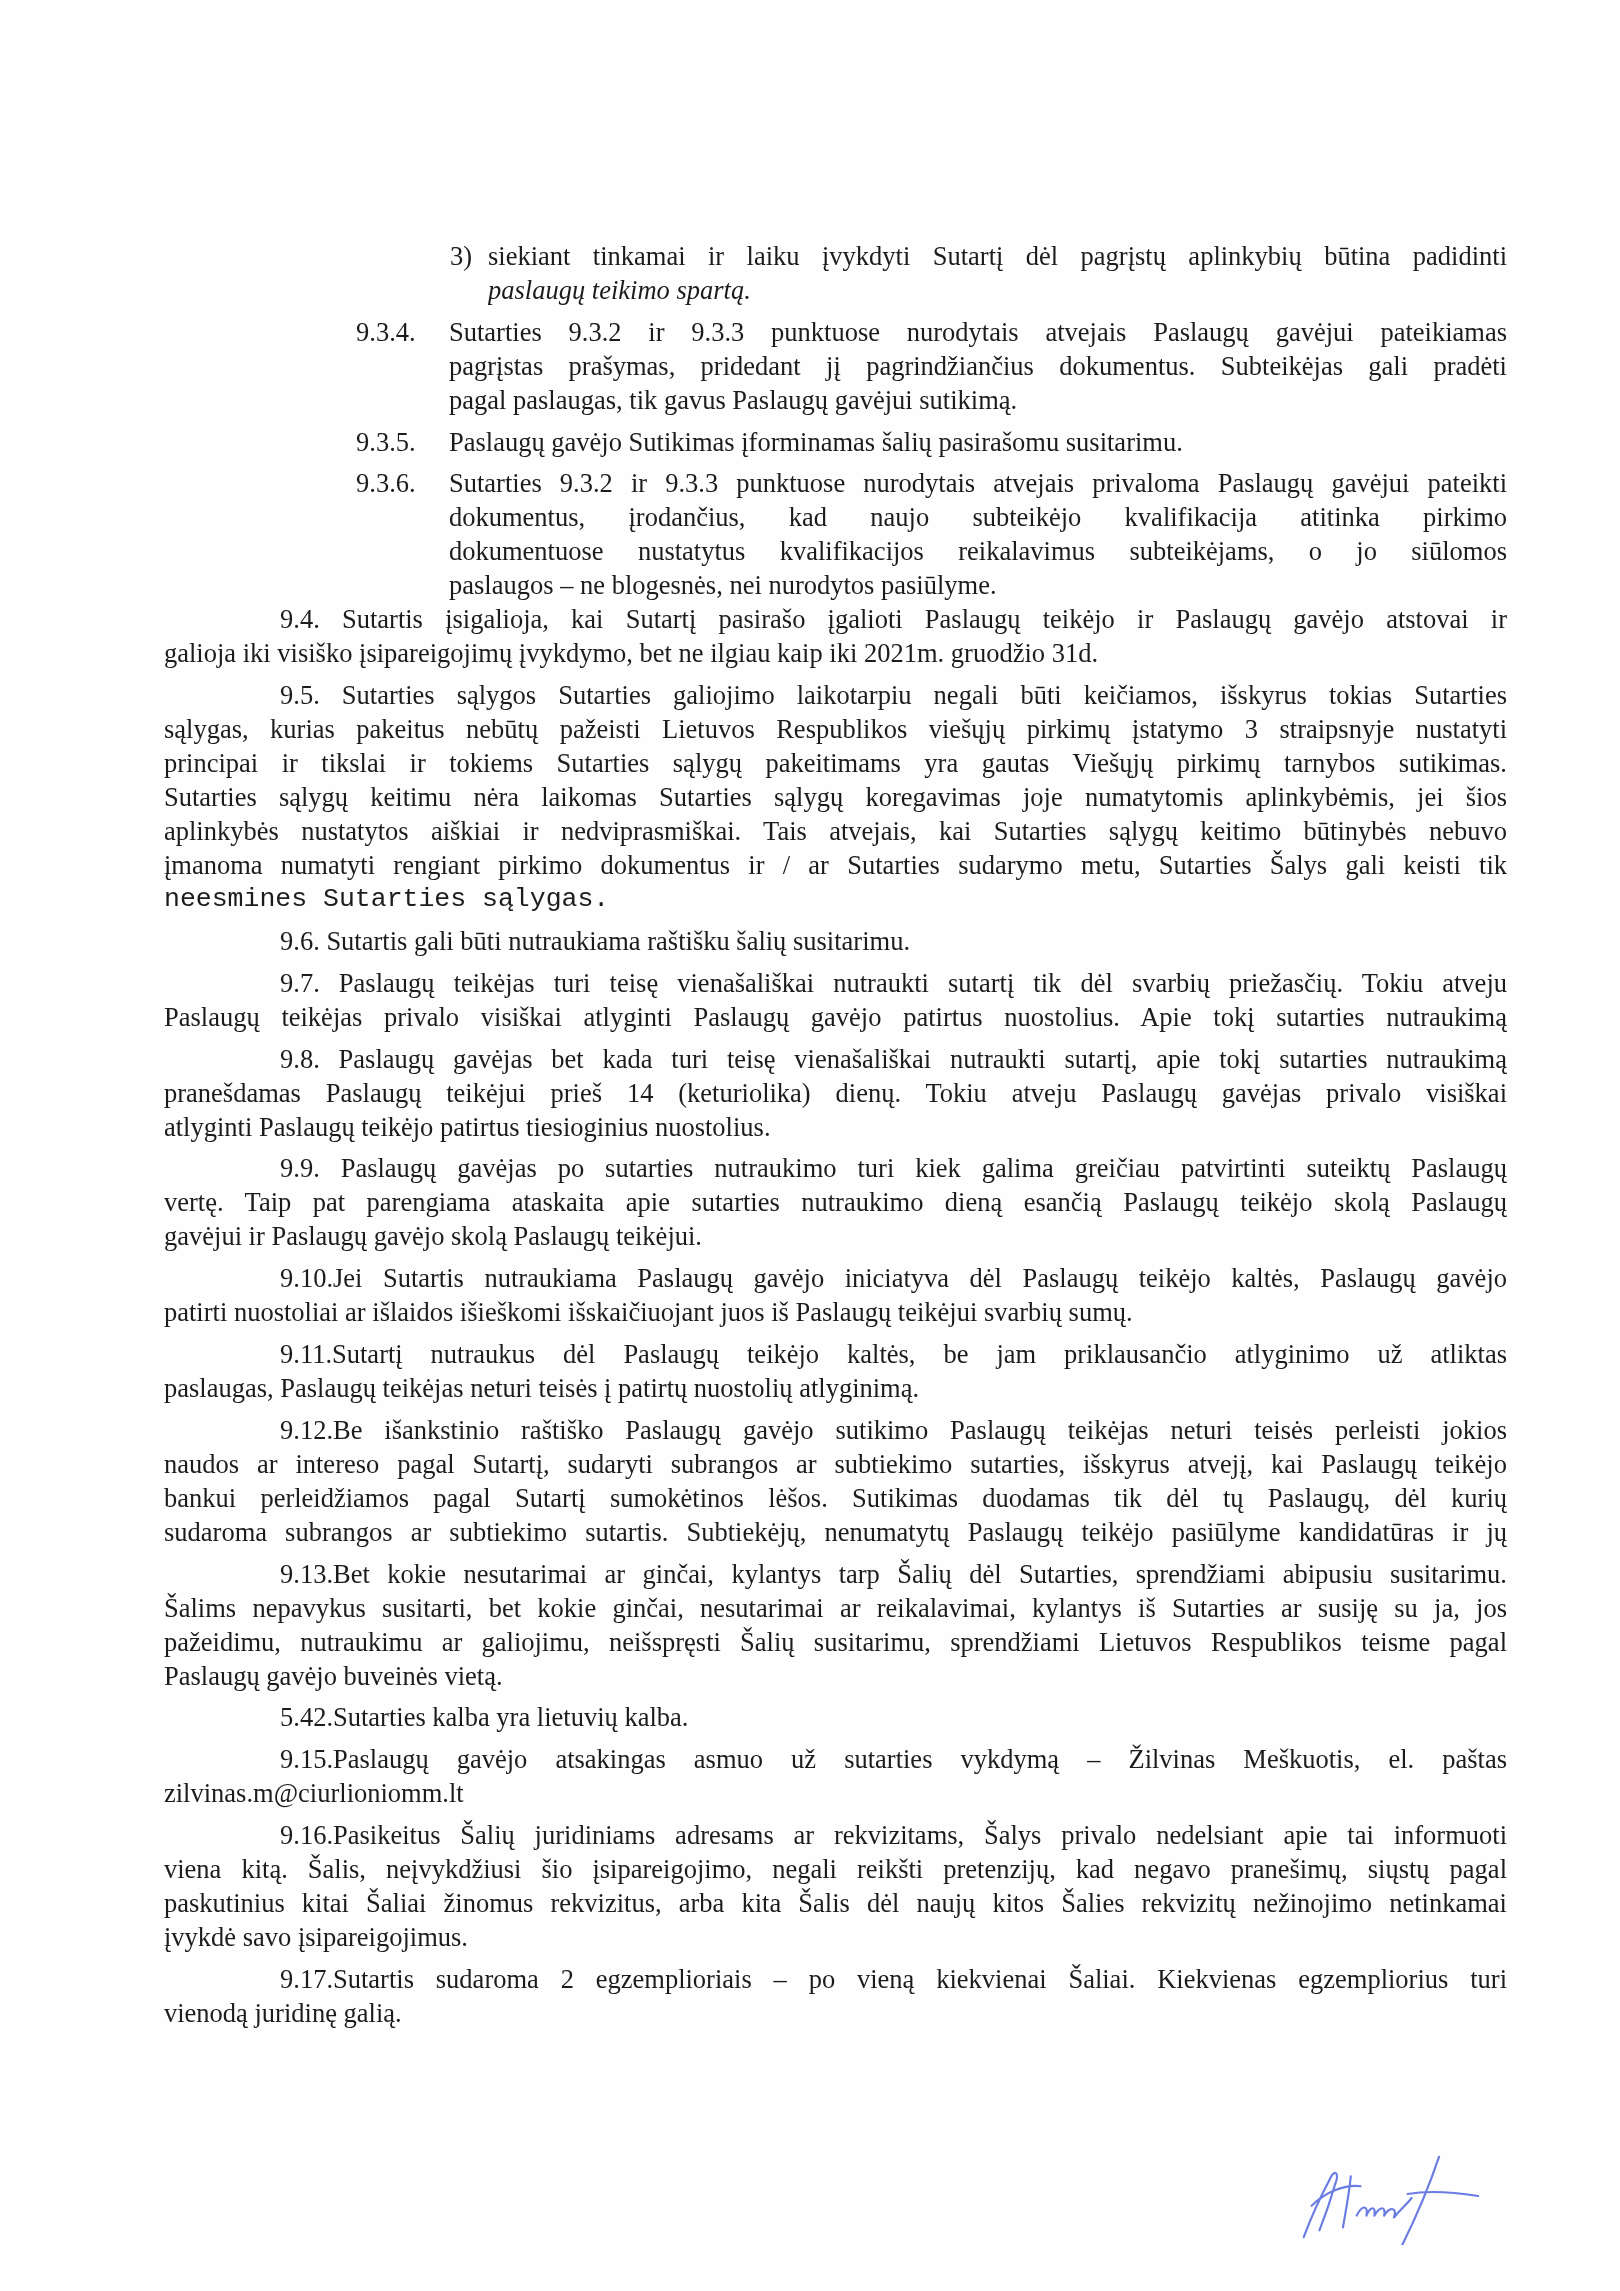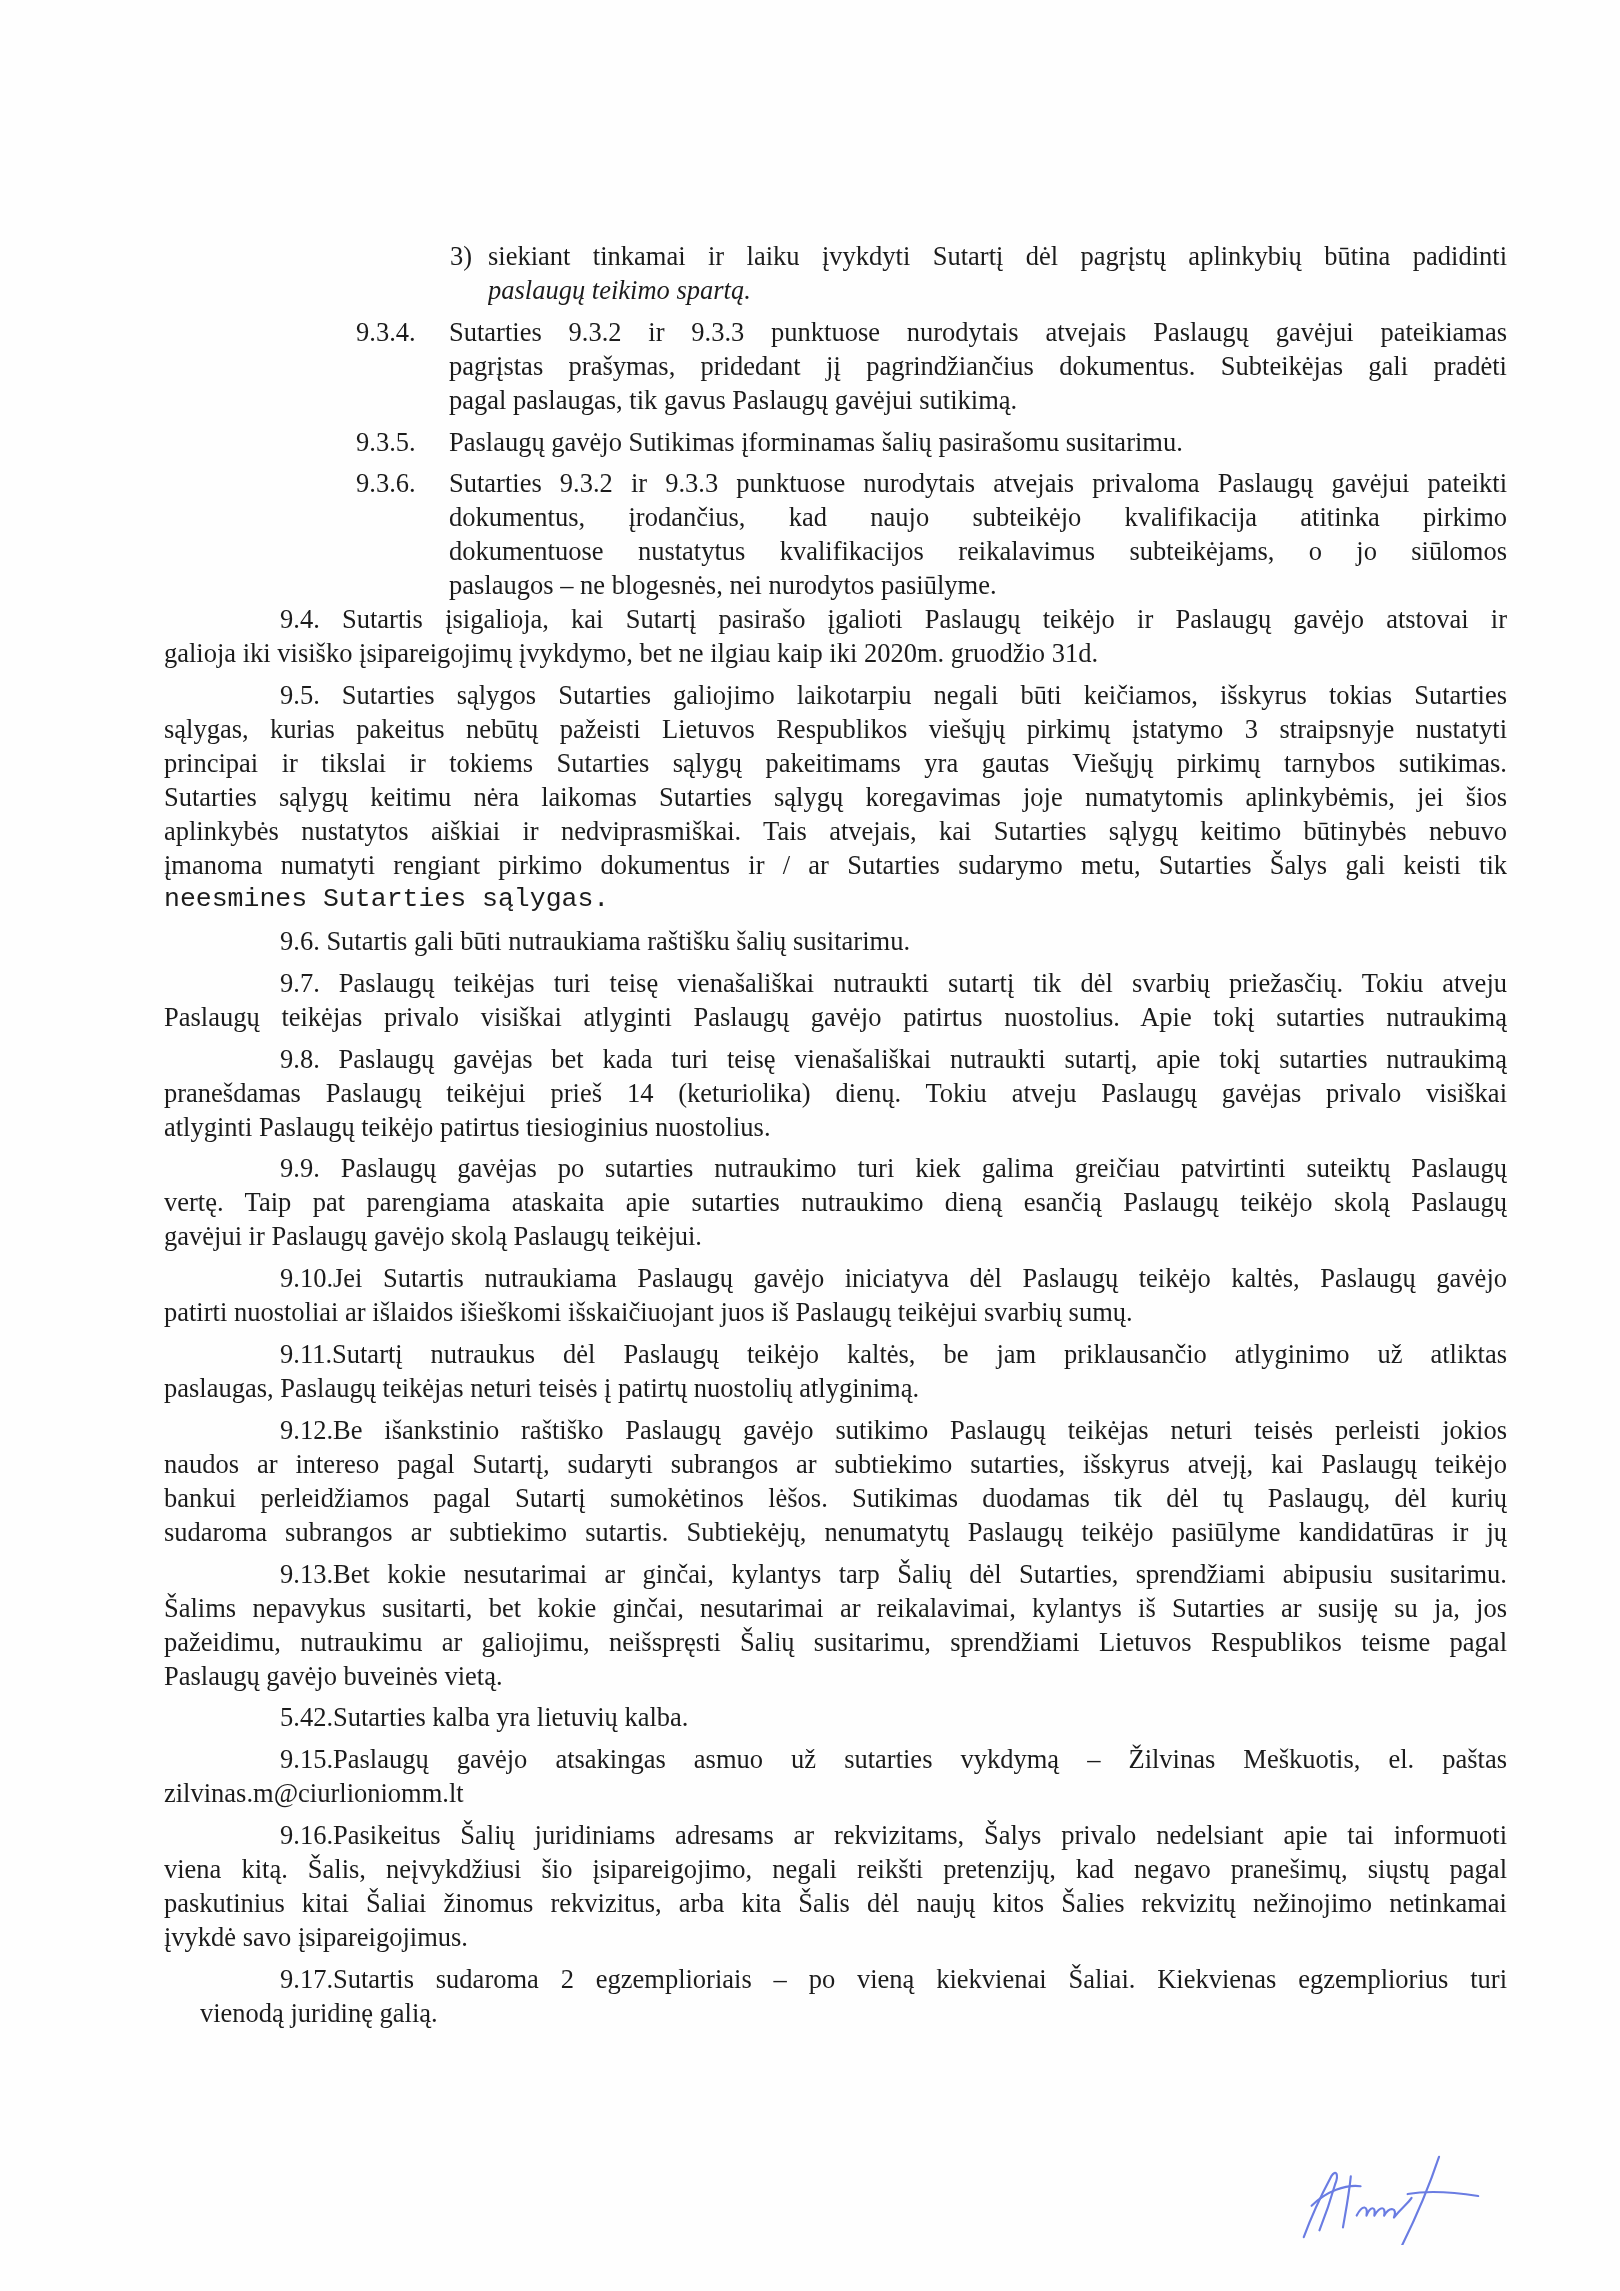--- a/index.html
+++ b/index.html
@@ -57,21 +57,21 @@
       <span class="num">9.3.6.</span>
       <span class="line" style="white-space: normal; overflow: hidden;">Sutarties 9.3.2 ir 9.3.3 punktuose nurodytais atvejais privaloma Paslaugų gavėjui pateikti</span>
       <span class="line" style="white-space: normal; overflow: hidden; font-family: Liberation Serif, serif;">dokumentus, įrodančius, kad naujo subteikėjo kvalifikacija atitinka pirkimo</span>
       <span class="line" style="white-space: normal; overflow: hidden;">dokumentuose nustatytus kvalifikacijos reikalavimus subteikėjams, o jo siūlomos</span>
       <span class="line last" style="white-space: normal; overflow: hidden;">paslaugos – ne blogesnės, nei nurodytos pasiūlyme.</span>
     </div>
 
     <div id="paragraphs">
         <div class="para">
           <span class="line first" style="white-space: normal; overflow: hidden;">9.4. Sutartis įsigalioja, kai Sutartį pasirašo įgalioti Paslaugų teikėjo ir Paslaugų gavėjo atstovai ir</span>
-          <span class="line last" style="white-space: normal; overflow: hidden;">galioja iki visiško įsipareigojimų įvykdymo, bet ne ilgiau kaip iki 2020m. gruodžio 31d.</span>
+          <span class="line last" style="white-space: normal; overflow: hidden;">galioja iki visiško įsipareigojimų įvykdymo, bet ne ilgiau kaip iki 2021m. gruodžio 31d.</span>
         </div>
         <div class="para">
           <span class="line first" style="white-space: normal; overflow: hidden;">9.5. Sutarties sąlygos Sutarties galiojimo laikotarpiu negali būti keičiamos, išskyrus tokias Sutarties</span>
           <span class="line" style="white-space: normal; overflow: hidden;">sąlygas, kurias pakeitus nebūtų pažeisti Lietuvos Respublikos viešųjų pirkimų įstatymo 3 straipsnyje nustatyti</span>
           <span class="line" style="white-space: normal; overflow: hidden;">principai ir tikslai ir tokiems Sutarties sąlygų pakeitimams yra gautas Viešųjų pirkimų tarnybos sutikimas.</span>
           <span class="line" style="white-space: normal; overflow: hidden;">Sutarties sąlygų keitimu nėra laikomas Sutarties sąlygų koregavimas joje numatytomis aplinkybėmis, jei šios</span>
           <span class="line" style="white-space: normal; overflow: hidden;">aplinkybės nustatytos aiškiai ir nedviprasmiškai. Tais atvejais, kai Sutarties sąlygų keitimo būtinybės nebuvo</span>
           <span class="line" style="white-space: normal; overflow: hidden;">įmanoma numatyti rengiant pirkimo dokumentus ir / ar Sutarties sudarymo metu, Sutarties Šalys gali keisti tik</span>
           <span class="line last" style="white-space: normal; overflow: hidden; font-family: Liberation Mono, monospace;">neesmines Sutarties sąlygas.</span>
         </div>
@@ -120,21 +120,21 @@
           <span class="line last" style="white-space: normal; overflow: hidden;">zilvinas.m@ciurlioniomm.lt</span>
         </div>
         <div class="para">
           <span class="line first" style="white-space: normal; overflow: hidden;">9.16.Pasikeitus Šalių juridiniams adresams ar rekvizitams, Šalys privalo nedelsiant apie tai informuoti</span>
           <span class="line" style="white-space: normal; overflow: hidden;">viena kitą. Šalis, neįvykdžiusi šio įsipareigojimo, negali reikšti pretenzijų, kad negavo pranešimų, siųstų pagal</span>
           <span class="line" style="white-space: normal; overflow: hidden;">paskutinius kitai Šaliai žinomus rekvizitus, arba kita Šalis dėl naujų kitos Šalies rekvizitų nežinojimo netinkamai</span>
           <span class="line last" style="white-space: normal; overflow: hidden;">įvykdė savo įsipareigojimus.</span>
         </div>
         <div class="para">
           <span class="line first" style="white-space: normal; overflow: hidden;">9.17.Sutartis sudaroma 2 egzemplioriais – po vieną kiekvienai Šaliai. Kiekvienas egzempliorius turi</span>
-          <span class="line last" style="white-space: normal; overflow: hidden; margin-left: 36px;">vienodą juridinę galią.</span>
+          <span class="line last" style="white-space: normal; overflow: hidden;">vienodą juridinę galią.</span>
         </div>
       </div>
   </div>
 
   <div class="signature">
     <svg width="196" height="98" viewBox="0 0 200 100">
       <g fill="none" stroke="#5a6fe0" stroke-width="2.2" stroke-linecap="round" stroke-linejoin="round" opacity="0.9">
         <path d="M12,92 C20,70 32,45 40,30 C45,22 48,28 44,38 C40,52 34,70 28,85"></path>
         <path d="M20,60 C35,45 55,38 70,40"></path>
         <path d="M60,30 C58,50 54,70 52,82"></path>

